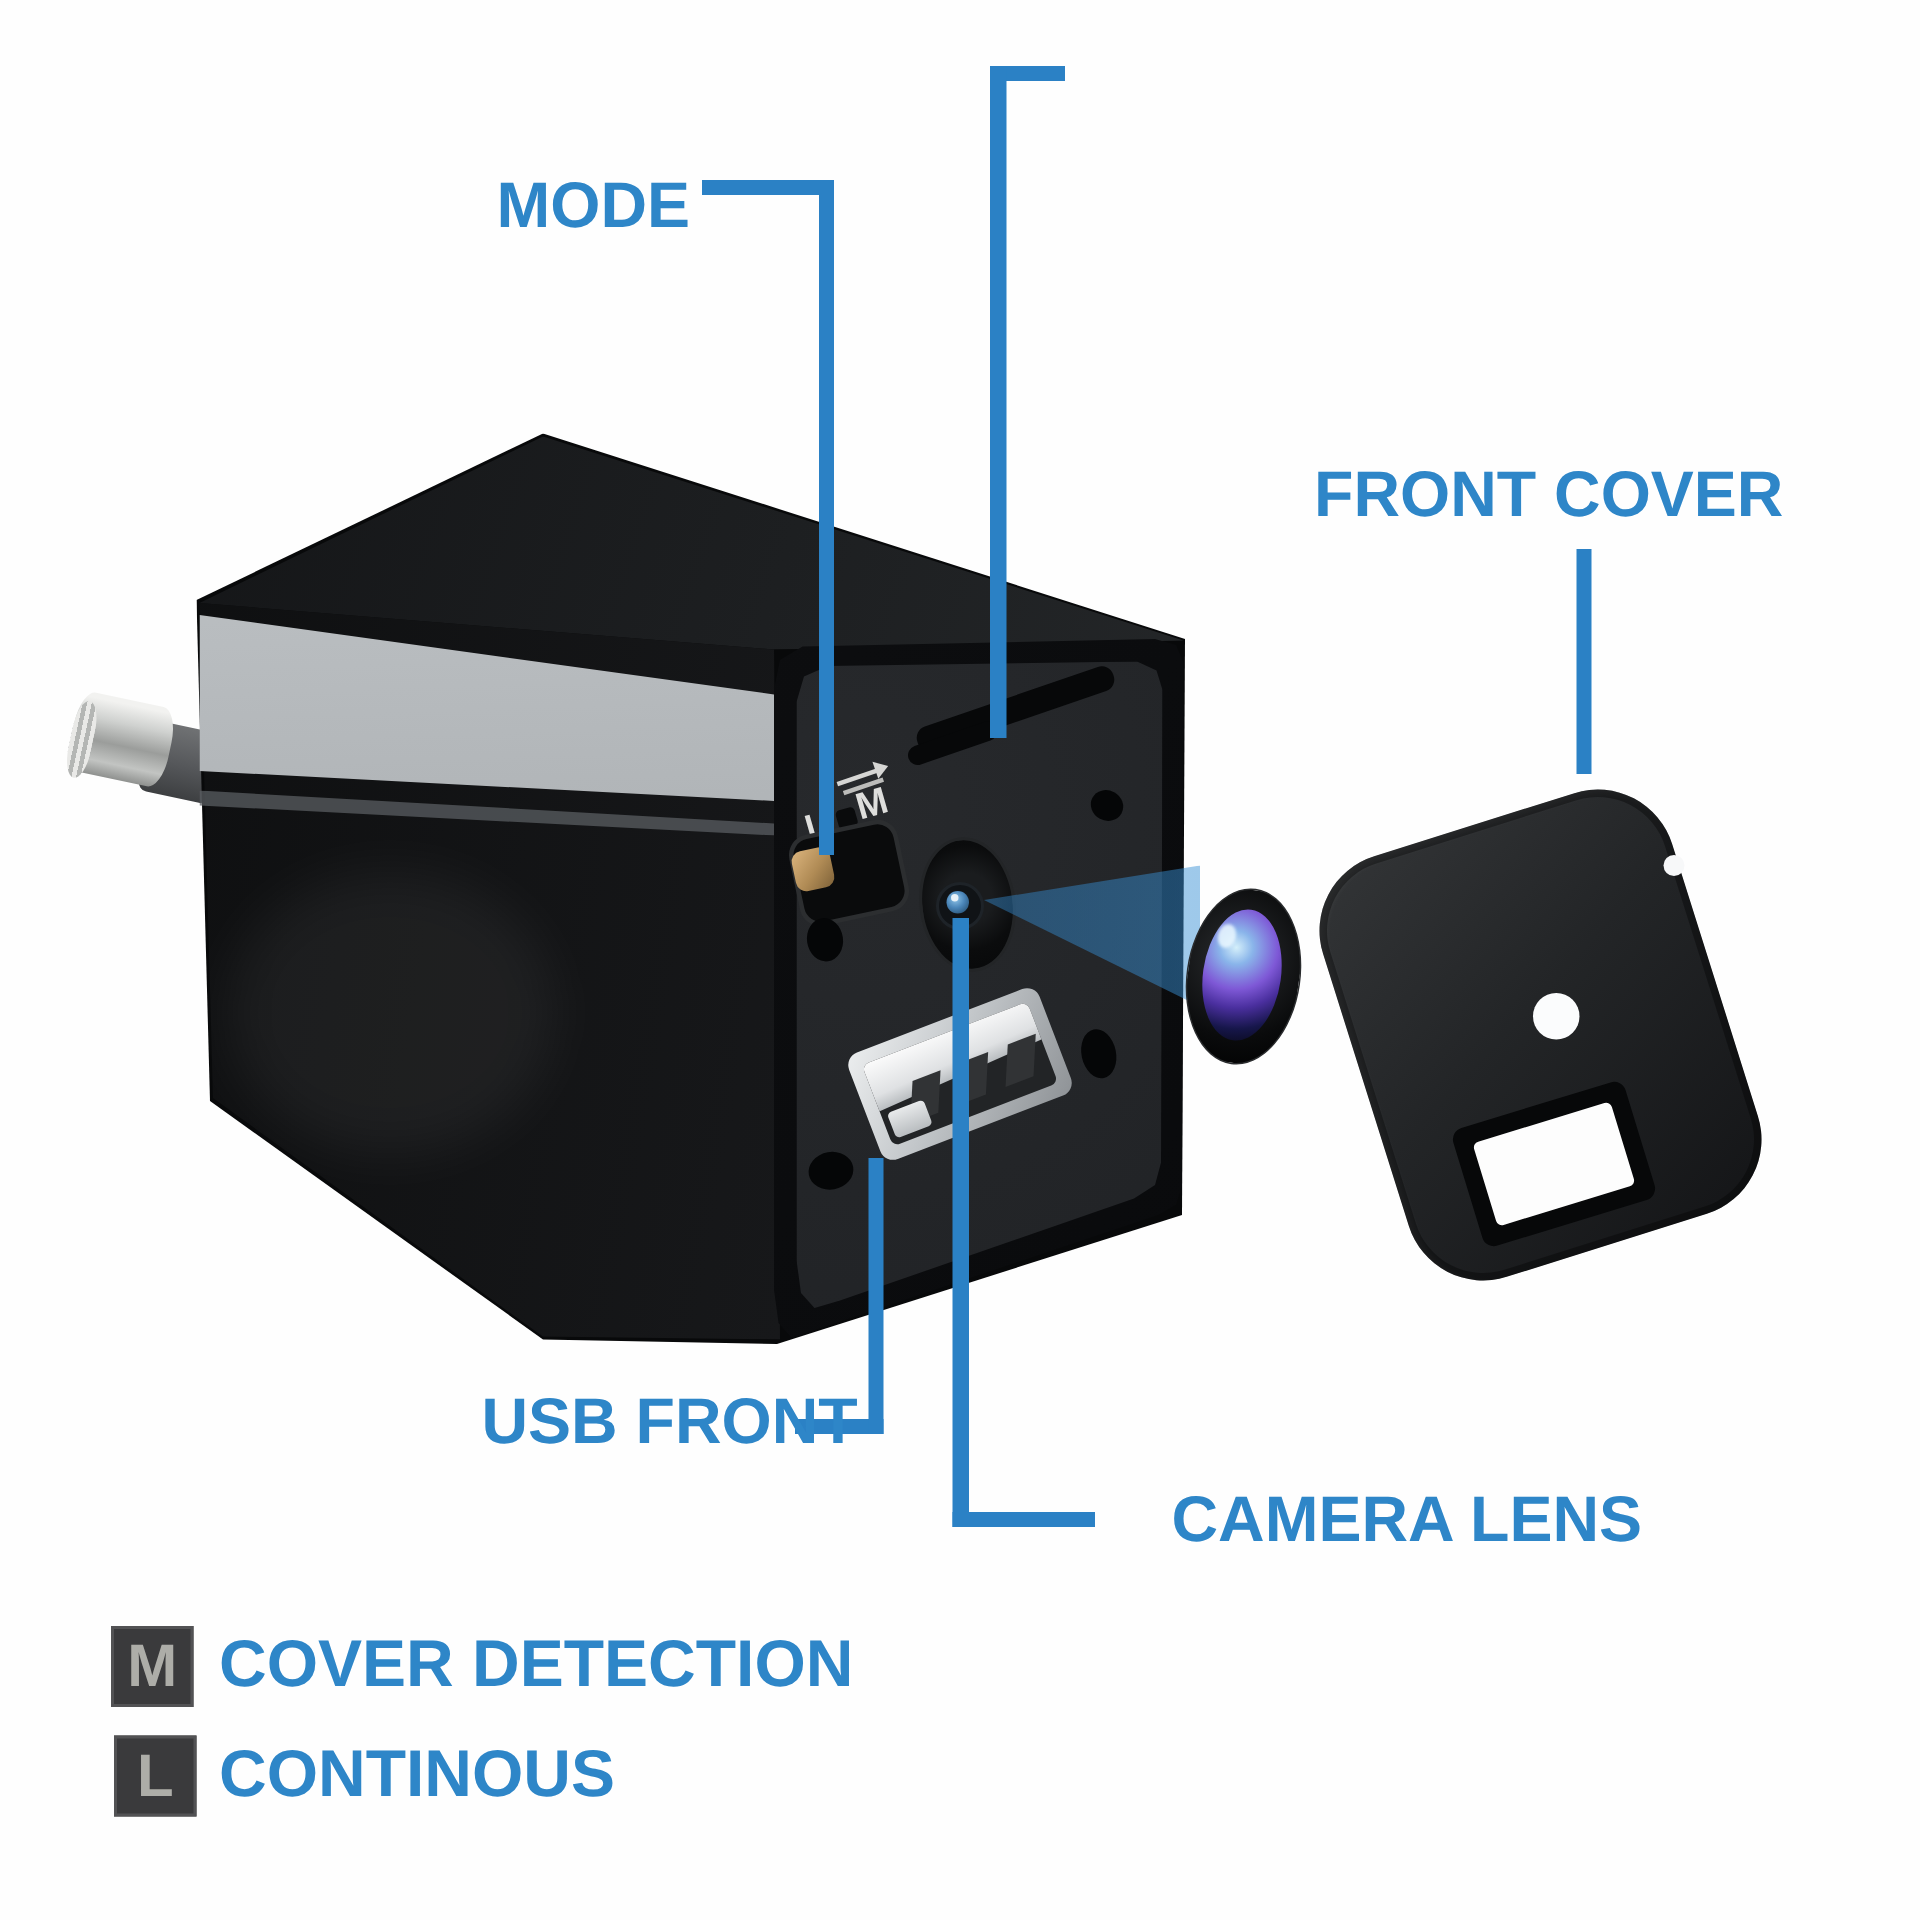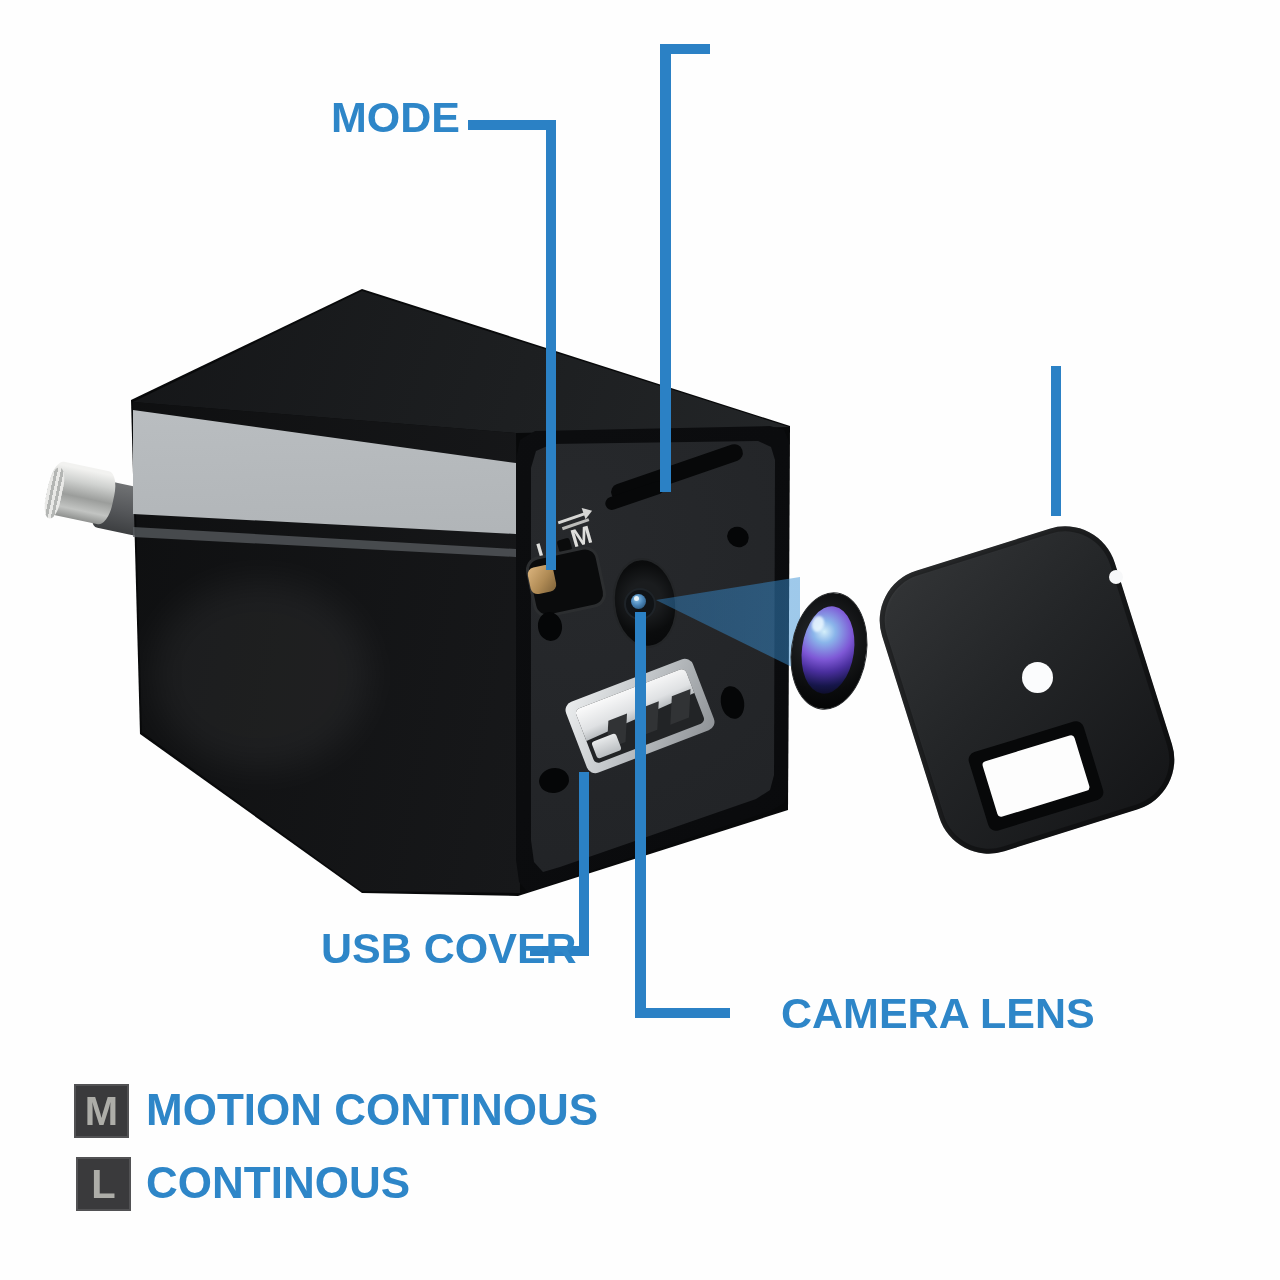--- a/index.html
+++ b/index.html
@@ -149,23 +149,24 @@
   <div class="lead" style="left:660px;top:44px;width:11px;height:448px;"></div>
 
   <div class="lead" style="left:1051px;top:366px;width:10px;height:150px;"></div>
 
   <div class="lead" style="left:530px;top:946px;width:59px;height:10px;"></div>
   <div class="lead" style="left:579px;top:772px;width:10px;height:184px;"></div>
 
   <div class="lead" style="left:635px;top:612px;width:11px;height:406px;"></div>
   <div class="lead" style="left:635px;top:1008px;width:95px;height:10px;"></div>
 
-  <div class="lbl" style="left:331px;top:96px;">MODE</div>
-  <div class="lbl" style="left:321px;top:927px;">USB COVER</div>
+  <div class="lbl" style="left:331px;top:116px;">MODE</div>
+  <div class="lbl" style="left:876px;top:309px;">FRONT COVER</div>
+  <div class="lbl" style="left:321px;top:927px;">USB FRONT</div>
   <div class="lbl" style="left:737px;top:992px;margin-left:44px;">CAMERA LENS</div>
 
   <div class="key-square" style="left:74px;top:1084px;">M</div>
-  <div class="lbl" style="left:146px;top:1088px;font-size:44px;">MOTION CONTINOUS</div>
+  <div class="lbl" style="left:146px;top:1088px;font-size:44px;">COVER DETECTION</div>
 
   <div class="key-square" style="left:76px;top:1157px;">L</div>
   <div class="lbl" style="left:146px;top:1161px;font-size:44px;">CONTINOUS</div>
 
 </div>
 
 </body></html>

